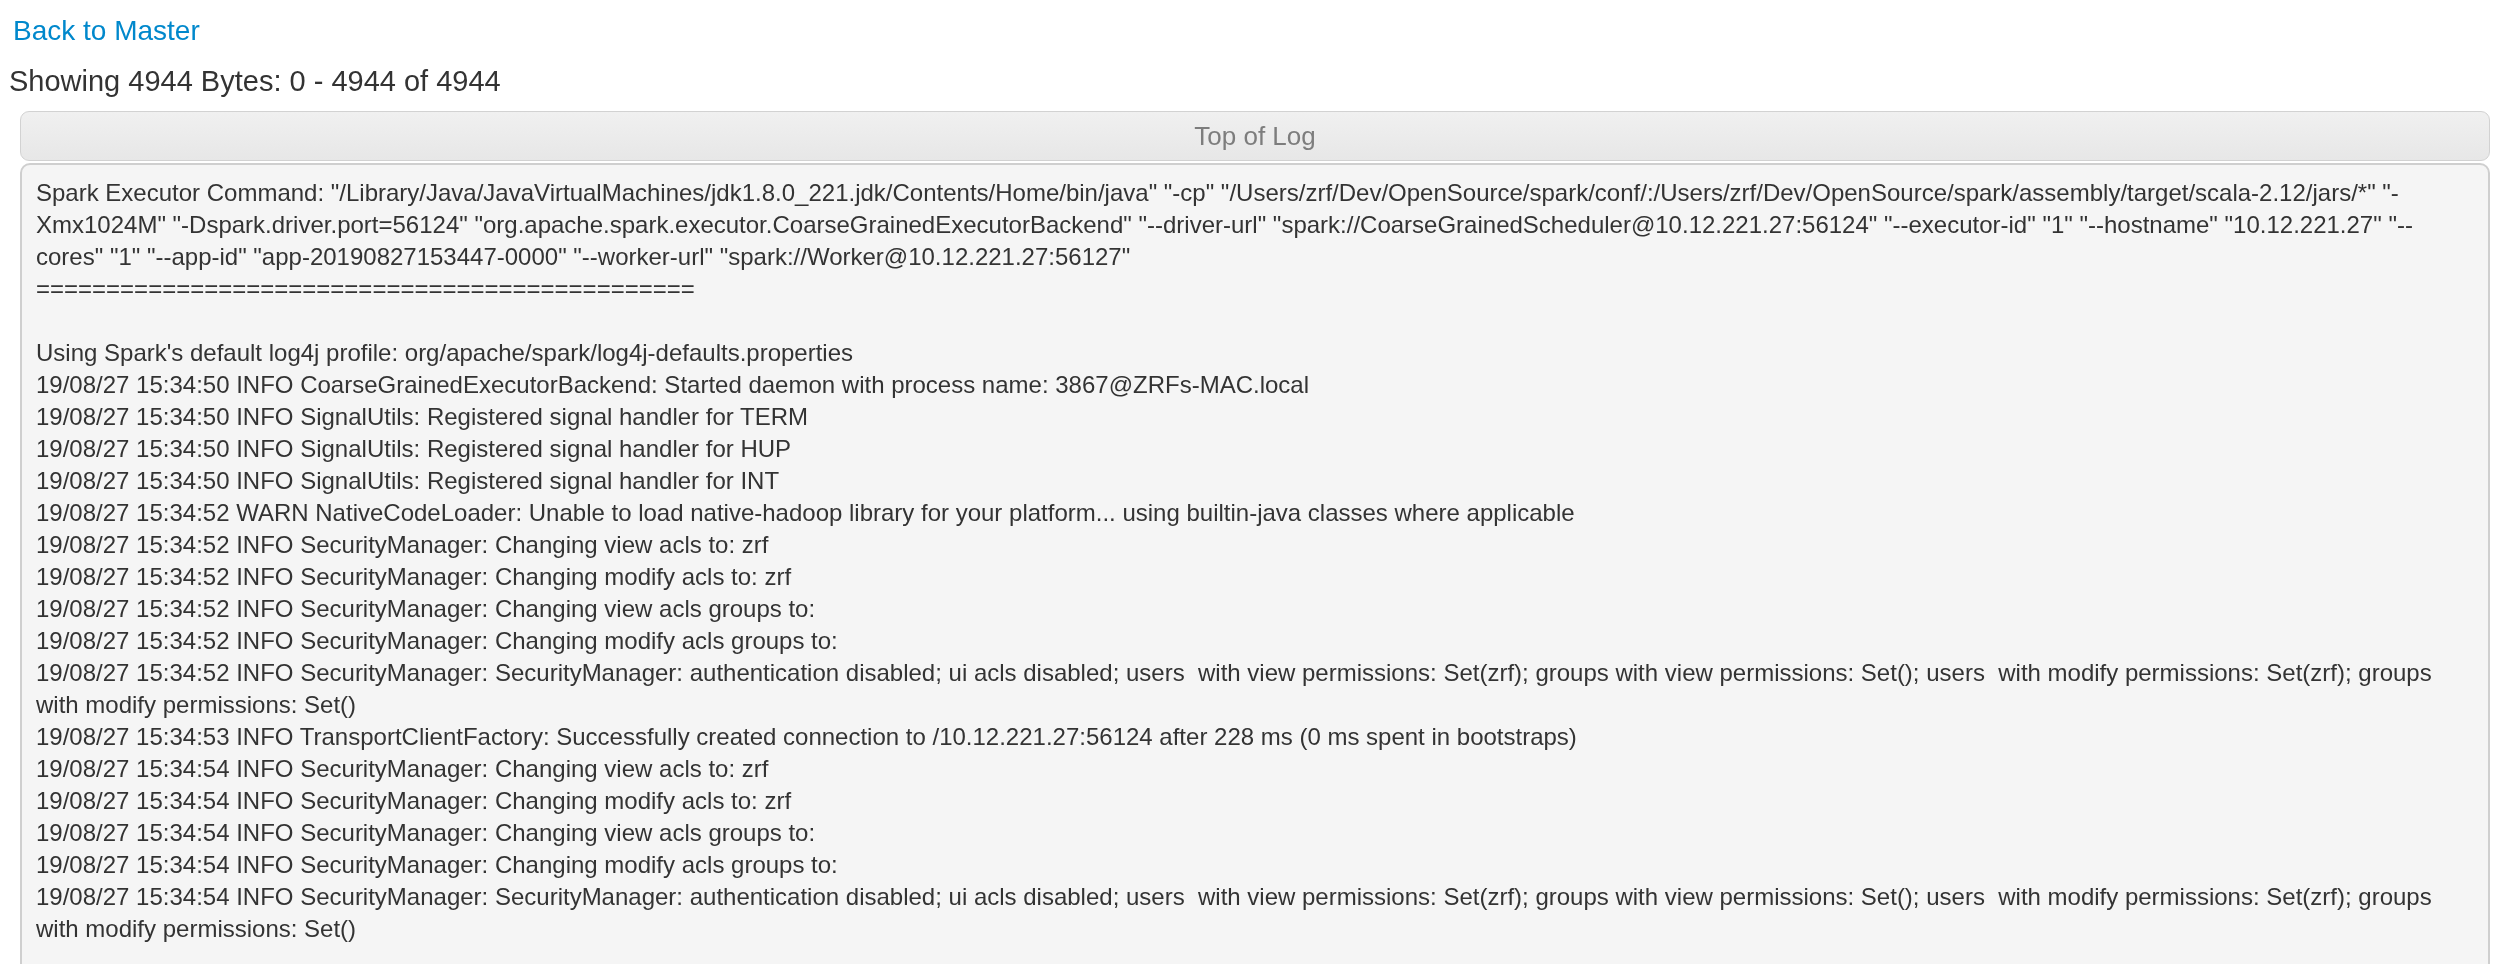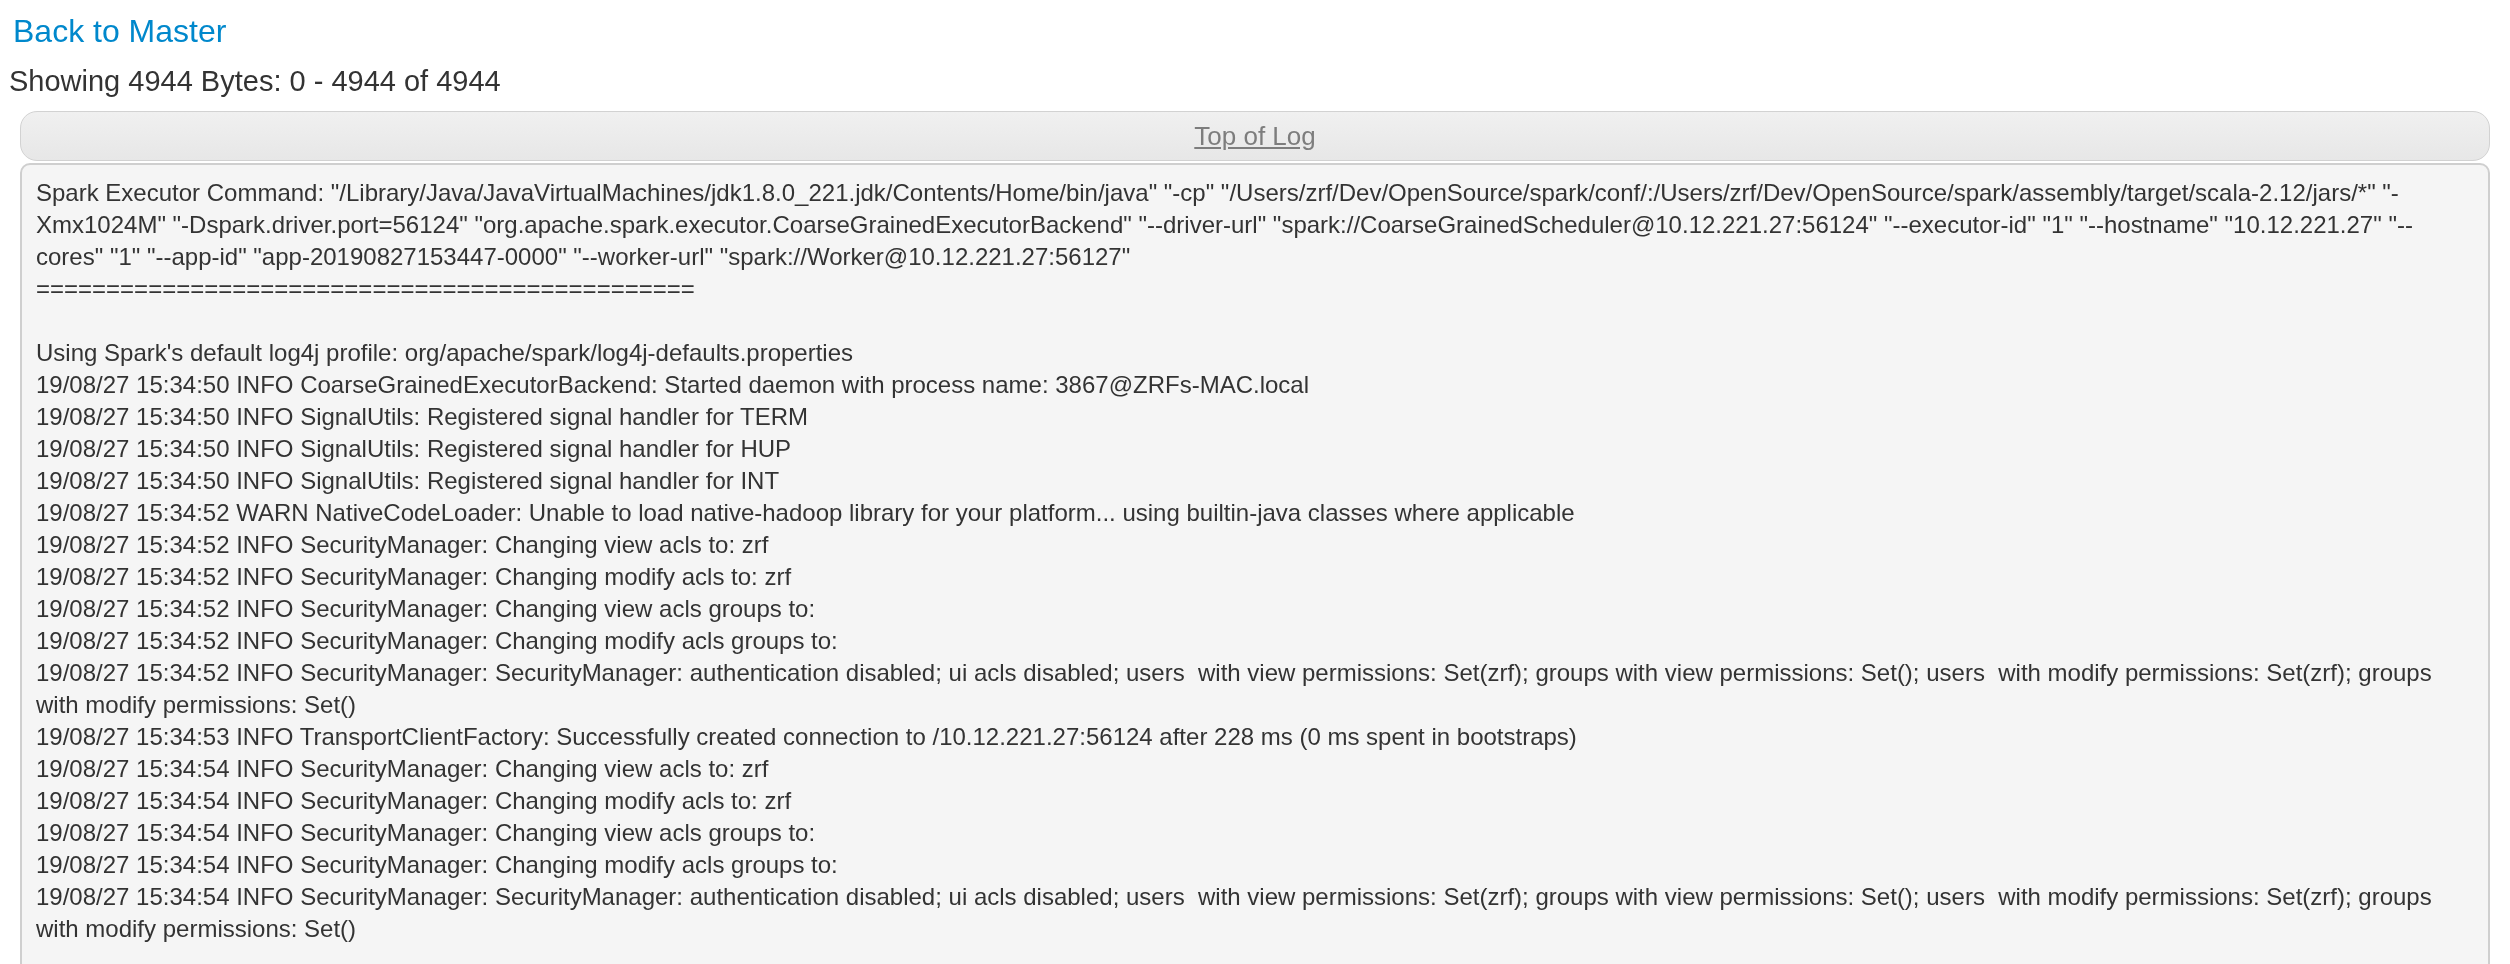--- a/index.html
+++ b/index.html
@@ -10,48 +10,47 @@
     width: 2510px;
     height: 964px;
     overflow: hidden;
     background: #ffffff;
     font-family: "Liberation Sans", sans-serif;
     color: #333333;
   }
   .back-link {
     display: inline-block;
     margin: 16px 0 0 13px;
-    font-size: 32px;
+    font-size: 28px;
     line-height: 30px;
     color: #0088cc;
     text-decoration: none;
     cursor: pointer;
   }
   .byte-range {
     margin: 20px 0 0 9px;
     font-size: 29px;
     line-height: 30px;
     font-weight: normal;
     color: #333333;
   }
   .top-log-btn {
     display: block;
     box-sizing: border-box;
     width: 2470px;
     height: 50px;
     margin: 15px 20px 2px 20px;
     background: linear-gradient(#f0f0f0, #e7e7e7);
     border: 1px solid #d2d2d2;
-    border-radius: 17px;
+    border-radius: 9px;
     font-family: "Liberation Sans", sans-serif;
     font-size: 26px;
     color: #7d7d7d;
     text-align: center;
     cursor: pointer;
-    text-decoration: underline;
   }
   .log-content {
     display: block;
     box-sizing: border-box;
     width: 2470px;
     height: 1000px;
     margin: 0 20px;
     padding: 12px 14px;
     background: #f5f5f5;
     border: 2px solid #cfcfcf;

